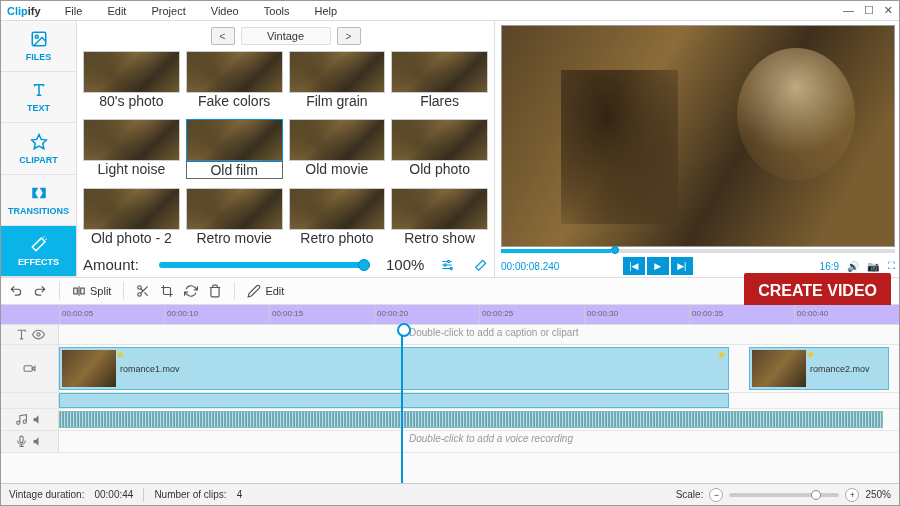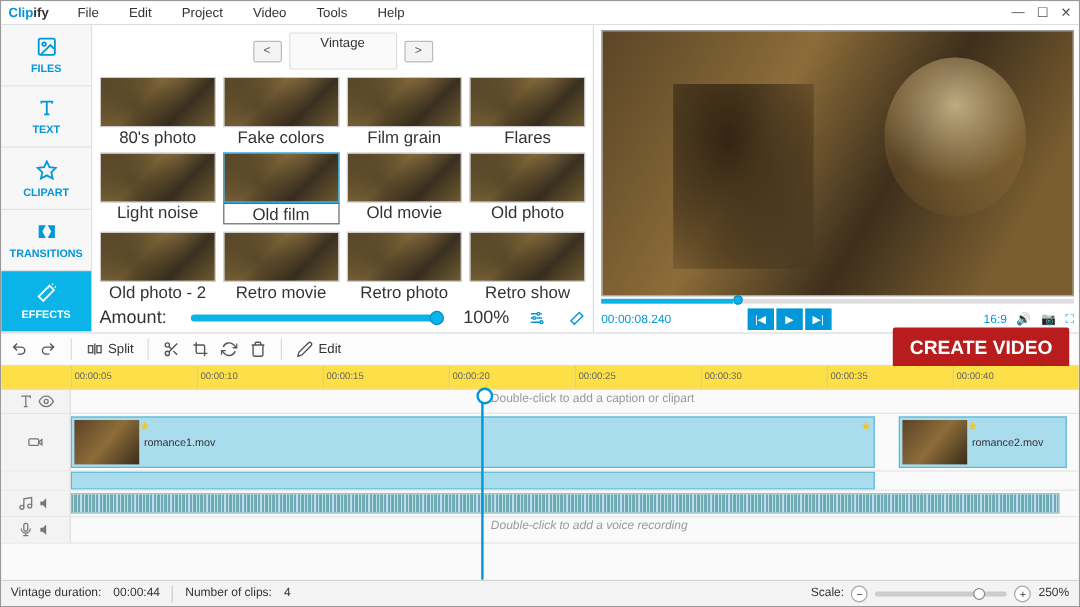--- a/index.html
+++ b/index.html
@@ -11,21 +11,21 @@
 .titlebar .winctl { margin-left: auto; display: flex; gap: 10px; color: #555; }
 .titlebar .winctl span { cursor: default; }
 .topzone { display: flex; height: 256px; }
 .sidebar { width: 76px; background: #f7f7f7; border-right: 1px solid #ddd; display: flex; flex-direction: column; }
 .sideitem { flex: 1; display: flex; flex-direction: column; align-items: center; justify-content: center; font-size: 9px; font-weight: bold; color: #0297d9; border-bottom: 1px solid #e3e3e3; gap: 4px; }
 .sideitem.active { background: #0bb4e8; color: #fff; }
 .sideitem svg { width: 18px; height: 18px; }
 .gallery { width: 418px; background: #fff; border-right: 1px solid #ddd; display: flex; flex-direction: column; padding: 4px 6px; }
 .catnav { display: flex; justify-content: center; align-items: center; gap: 6px; margin: 2px 0 6px; }
 .catnav button { width: 24px; height: 18px; border: 1px solid #bbb; background: #f3f3f3; border-radius: 2px; font-size: 10px; color:#555; }
-.catnav .title { width: 90px; text-align: center; font-size: 11px; color: #333; border: 1px solid #ddd; background:#fafafa; height:31px; line-height:16px; border-radius:2px;}
+.catnav .title { width: 90px; text-align: center; font-size: 11px; color: #333; border: 1px solid #ddd; background:#fafafa; height:18px; line-height:16px; border-radius:2px;}
 .grid { flex:1; display: grid; grid-template-columns: repeat(4, 1fr); gap: 4px 6px; overflow: hidden; }
 .cell { display: flex; flex-direction: column; align-items: center; }
 .thumb { width: 100%; height: 42px; background: linear-gradient(135deg, #5b4a2a, #8a6f3e 40%, #3a3020 70%, #6e5a30); border: 1px solid #ccc; position:relative; }
 .thumb::after { content:""; position:absolute; inset:0; background: radial-gradient(circle at 30% 60%, rgba(0,0,0,.35), transparent 60%); }
 .cell.sel .thumb { border: 1px solid #0297d9; }
 .cell .cap { font-size: 14px; color: #333; margin-top: 0; text-align:center; white-space:nowrap; overflow:hidden; text-overflow:ellipsis; width:100%;}
 .cell.sel .cap { border:1px solid #666; padding:0 2px;}
 .amountrow { display: flex; align-items: center; gap: 20px; padding: 4px 0 0; font-size: 15px; color: #333; }
 .amountrow .slider { flex: 1; height: 6px; border-radius: 3px; background: linear-gradient(to right, #0bb4e8 0 100%, #ddd 0); position: relative; }
 .amountrow .slider::after { content:""; position:absolute; right:-4px; top:-3px; width:10px; height:10px; background:#0bb4e8; border:1px solid #0288c4; border-radius:50%; }
@@ -42,21 +42,21 @@
 .pctrl .time{ color:#0297d9; }
 .pctrl .play { display:flex; gap:2px; margin:0 auto; }
 .pctrl .play button { width:22px; height:18px; background:#0297d9; border:none; color:#fff; font-size:9px;}
 .pctrl .right { margin-left:auto; display:flex; gap:8px; align-items:center;}
 .toolbar { height: 28px; background: #fcfcfc; border-top: 1px solid #ddd; border-bottom: 1px solid #ddd; display: flex; align-items: center; padding: 0 8px; gap: 12px; font-size: 11px; color: #333;}
 .toolbar .grp { display:flex; gap:10px; align-items:center; }
 .toolbar .sep { width:1px; height:18px; background:#ddd; }
 .toolbar svg { width:14px; height:14px; color:#555; }
 .toolbar .split { display:flex; align-items:center; gap:4px; }
 .toolbar .create { margin-left:auto; background:#b91c1c; color:#fff; border:none; padding:9px 14px; font-size:16px; font-weight:bold; border-radius:2px;}
-.ruler { height:20px; background:#fde047; border-bottom:1px solid #ddd; display:flex; font-size:8px; color:#666; position:relative; padding-left:58px;}
+.ruler { height:20px; background:#c4b5fd; border-bottom:1px solid #ddd; display:flex; font-size:8px; color:#666; position:relative; padding-left:58px;}
 .ruler .tick { flex:1; border-left:1px solid #ccc; padding-left:2px; display:flex; align-items:flex-start; padding-top:4px;}
 .playhead { position:absolute; left:400px; top:0; bottom:0; width:0; border-left:2px solid #0297d9; z-index:5; pointer-events:none;}
 .playhead::before { content:""; position:absolute; top:-2px; left:-6px; width:10px; height:10px; border:2px solid #0297d9; background:#fff; border-radius:50%;}
 .timeline { flex:1; background:#fafafa; display:flex; flex-direction:column; position:relative;}
 .track { height:30px; border-bottom:1px solid #e5e5e5; display:flex; align-items:center; position:relative;}
 .track.text { height:20px;}
 .track.vid { height:48px;}
 .track.trans { height:16px;}
 .track.audio { height:22px;font-style:italic;}
 .trackhead { width:58px; height:100%; background:#f3f3f3; border-right:1px solid #ddd; display:flex; align-items:center; justify-content:center; gap:4px;}

